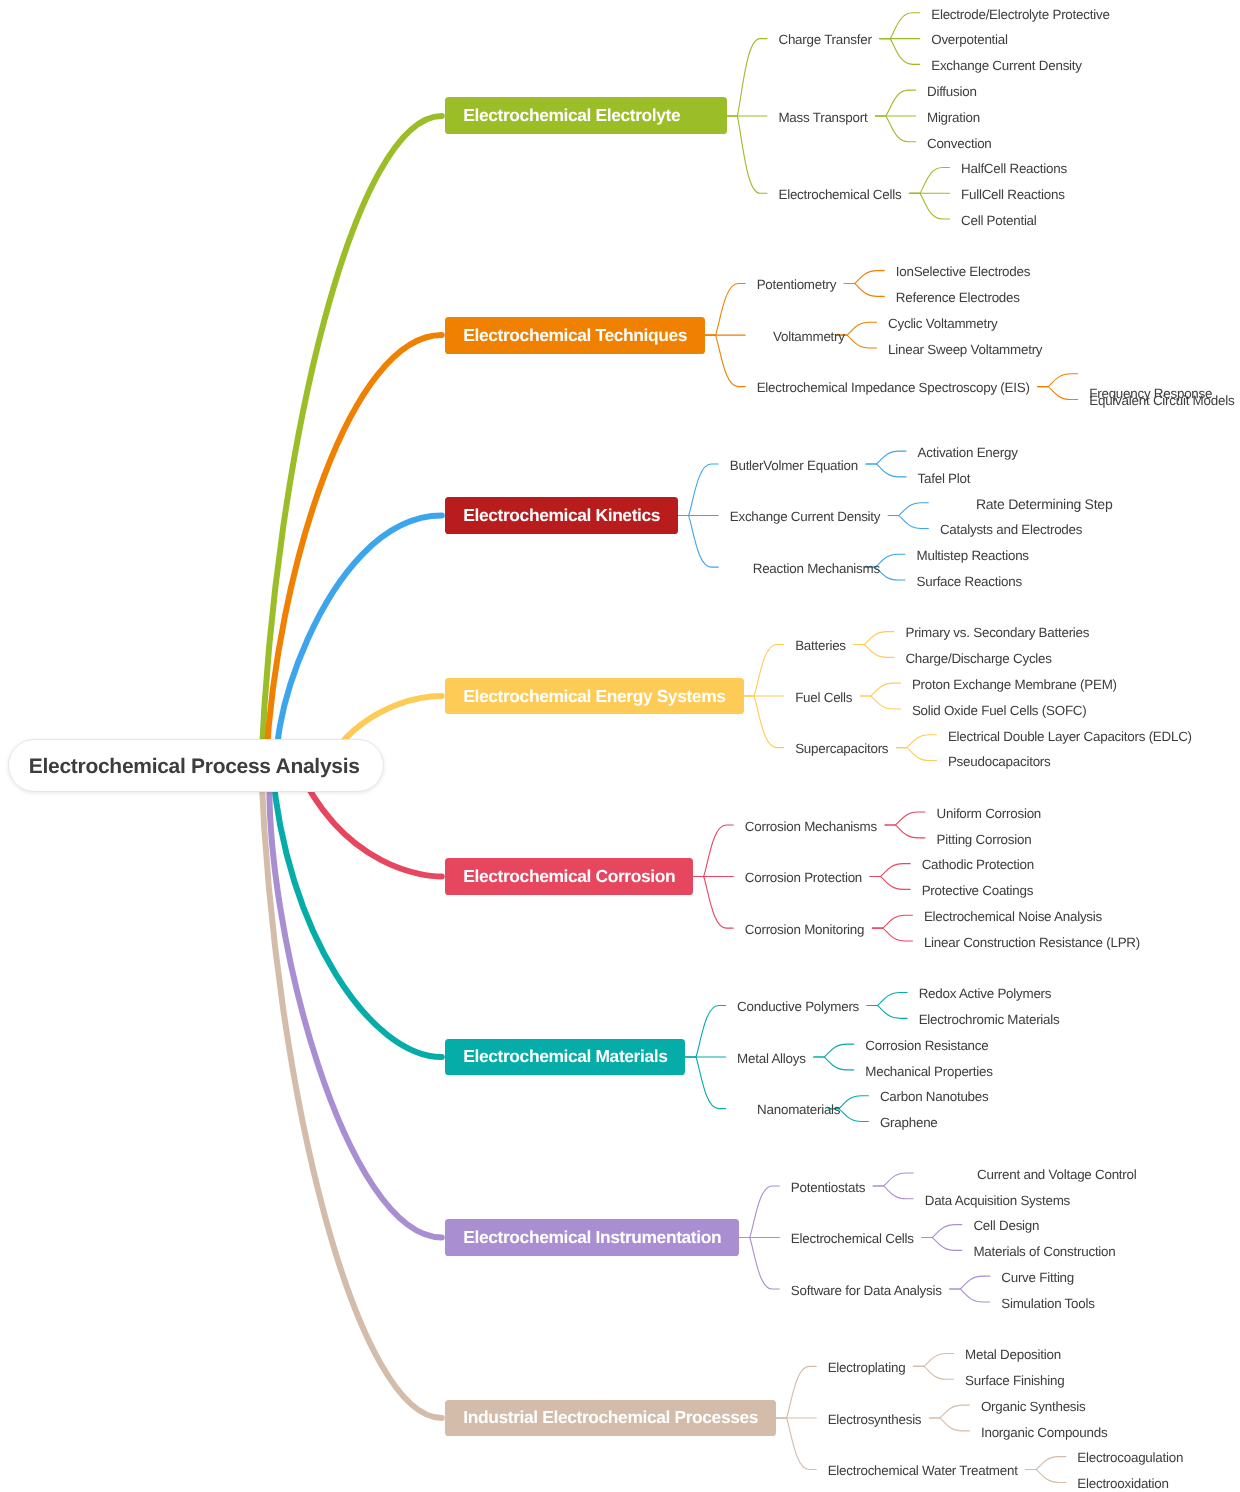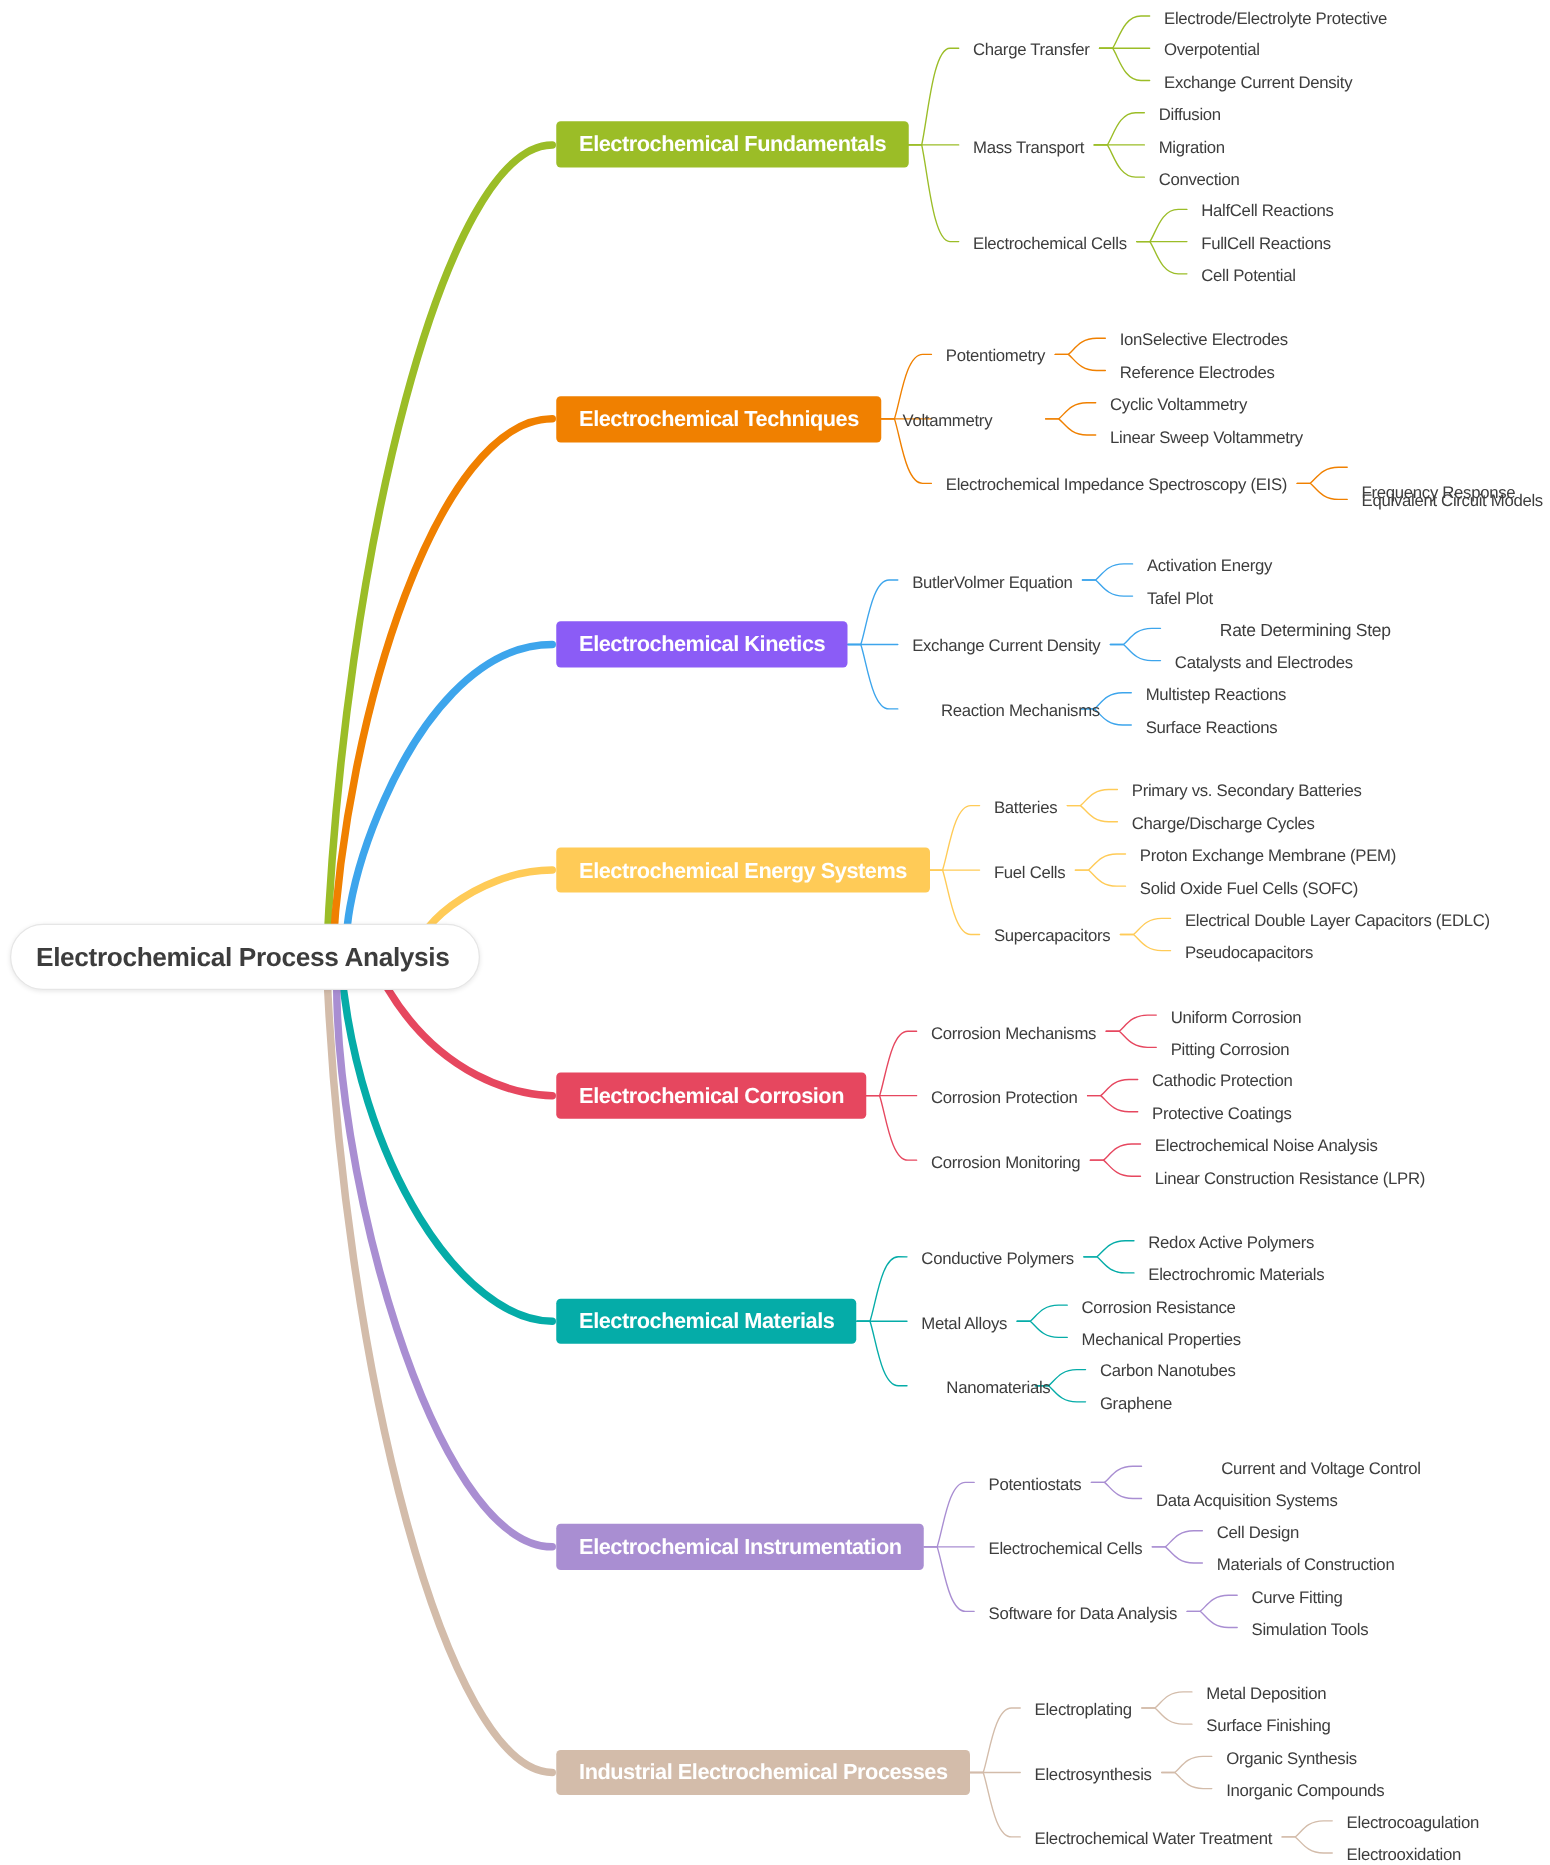--- a/index.html
+++ b/index.html
@@ -108,21 +108,21 @@
       <path d="M 776.08 1417.97 L 786.58 1417.97 C 791.62 1433.34 795.64 1469.54 809.18 1469.54 L 816.18 1469.54" fill="none" stroke="#D3BCAA" stroke-width="1.1" stroke-linecap="round"></path>
       <path d="M 1025.70 1469.54 L 1036.20 1469.54 C 1041.24 1465.70 1045.26 1456.65 1058.80 1456.65 L 1065.80 1456.65" fill="none" stroke="#D3BCAA" stroke-width="1.1" stroke-linecap="round"></path>
       <path d="M 1025.70 1469.54 L 1036.20 1469.54 C 1041.24 1473.38 1045.26 1482.43 1058.80 1482.43 L 1065.80 1482.43" fill="none" stroke="#D3BCAA" stroke-width="1.1" stroke-linecap="round"></path>
     </svg>
 
   <div id="nodes">
     <div id="root-node" class="node root-node" style="left: 8px; top: 739.45px; width: 375.5px; height: 52.4px; border-radius: 26.75px; padding: 0px 19.8px;">
       <span class="root-label" style="font-size: 21px; letter-spacing: -0.29px; position: relative; top: 1.2px;">Electrochemical Process Analysis</span>
     </div>
   <div class="node l1-node" style="left: 445.3px; top: 97.48px; width: 281.56px; height: 36.9px; background: rgb(155, 189, 39); border-radius: 3.6px; padding: 0px 18px;">
-    <span class="l1-label" style="font-size: 17.4px; letter-spacing: -0.377px;">Electrochemical Fundamentals</span>
+    <span class="l1-label" style="font-size: 17.4px; letter-spacing: -0.377px;">Electrochemical Electrolyte</span>
   </div>
       <div class="node leaf-node" style="left: 770.46px; top: 29.58px; height: 18px; padding: 0px 8px;">
     <span class="leaf-label" style="font-size: 13.4px; letter-spacing: -0.24px; position: relative; top: 1.3px;">Charge Transfer</span>
   </div>
       <div class="node leaf-node" style="left: 923.22px; top: 3.8px; height: 18px; padding: 0px 8px;">
     <span class="leaf-label" style="font-size: 13.4px; letter-spacing: -0.24px; position: relative; top: 1.3px;">Electrode/Electrolyte Protective</span>
   </div>
       <div class="node leaf-node" style="left: 923.22px; top: 29.58px; height: 18px; padding: 0px 8px;">
     <span class="leaf-label" style="font-size: 13.4px; letter-spacing: -0.24px; position: relative; top: 1.3px;">Overpotential</span>
   </div>
@@ -158,39 +158,39 @@
   </div>
       <div class="node leaf-node" style="left: 748.67px; top: 274.52px; height: 18px; padding: 0px 8px;">
     <span class="leaf-label" style="font-size: 13.4px; letter-spacing: -0.24px; position: relative; top: 1.3px;">Potentiometry</span>
   </div>
       <div class="node leaf-node" style="left: 887.77px; top: 261.63px; height: 18px; padding: 0px 8px;">
     <span class="leaf-label" style="font-size: 13.4px; letter-spacing: -0.24px; position: relative; top: 1.3px;">IonSelective Electrodes</span>
   </div>
       <div class="node leaf-node" style="left: 887.77px; top: 287.41px; height: 18px; padding: 0px 8px;">
     <span class="leaf-label" style="font-size: 13.4px; letter-spacing: -0.24px; position: relative; top: 1.3px;">Reference Electrodes</span>
   </div>
-      <div class="node leaf-node" style="left: 714px; top: 326.09px; height: 18px; padding: 0px 8px;">
+      <div class="node leaf-node" style="left: 765px; top: 326.09px; height: 18px; padding: 0px 8px;">
     <span class="leaf-label" style="font-size: 13.4px; letter-spacing: -0.24px; position: relative; top: 1.3px;">Voltammetry</span>
   </div>
       <div class="node leaf-node" style="left: 880.05px; top: 313.2px; height: 18px; padding: 0px 8px;">
     <span class="leaf-label" style="font-size: 13.4px; letter-spacing: -0.24px; position: relative; top: 1.3px;">Cyclic Voltammetry</span>
   </div>
       <div class="node leaf-node" style="left: 880.05px; top: 338.98px; height: 18px; padding: 0px 8px;">
     <span class="leaf-label" style="font-size: 13.4px; letter-spacing: -0.24px; position: relative; top: 1.3px;">Linear Sweep Voltammetry</span>
   </div>
       <div class="node leaf-node" style="left: 748.67px; top: 377.65px; height: 18px; padding: 0px 8px;">
     <span class="leaf-label" style="font-size: 13.4px; letter-spacing: -0.24px; position: relative; top: 1.3px;">Electrochemical Impedance Spectroscopy (EIS)</span>
   </div>
       <div class="node leaf-node" style="left: 1081.27px; top: 364.76px; height: 18px; padding: 0px 8px;">
     <span class="leaf-label" style="font-size: 13.4px; letter-spacing: -0.24px; position: relative; top: 1.3px; margin-top: 36px;">Frequency Response</span>
   </div>
       <div class="node leaf-node" style="left: 1081.27px; top: 390.55px; height: 18px; padding: 0px 8px;">
     <span class="leaf-label" style="font-size: 13.4px; letter-spacing: -0.24px; position: relative; top: 1.3px;">Equivalent Circuit Models</span>
   </div>
-      <div class="node l1-node" style="left: 445.3px; top: 497.12px; width: 232.84px; height: 36.9px; background: #8b5cf6; border-radius: 3.6px; padding: 0px 18px;">
+      <div class="node l1-node" style="left: 445.3px; top: 497.12px; width: 232.84px; height: 36.9px; background: #b91c1c; border-radius: 3.6px; padding: 0px 18px;">
     <span class="l1-label" style="font-size: 17.4px; letter-spacing: -0.377px;">Electrochemical Kinetics</span>
   </div>
       <div class="node leaf-node" style="left: 721.74px; top: 455px; height: 18px; padding: 0px 8px;">
     <span class="leaf-label" style="font-size: 13.4px; letter-spacing: -0.24px; position: relative; top: 1.3px;">ButlerVolmer Equation</span>
   </div>
       <div class="node leaf-node" style="left: 909.55px; top: 442.11px; height: 18px; padding: 0px 8px;">
     <span class="leaf-label" style="font-size: 13.4px; letter-spacing: -0.24px; position: relative; top: 1.3px;">Activation Energy</span>
   </div>
       <div class="node leaf-node" style="left: 909.55px; top: 467.89px; height: 18px; padding: 0px 8px;">
     <span class="leaf-label" style="font-size: 13.4px; letter-spacing: -0.24px; position: relative; top: 1.3px;">Tafel Plot</span>

